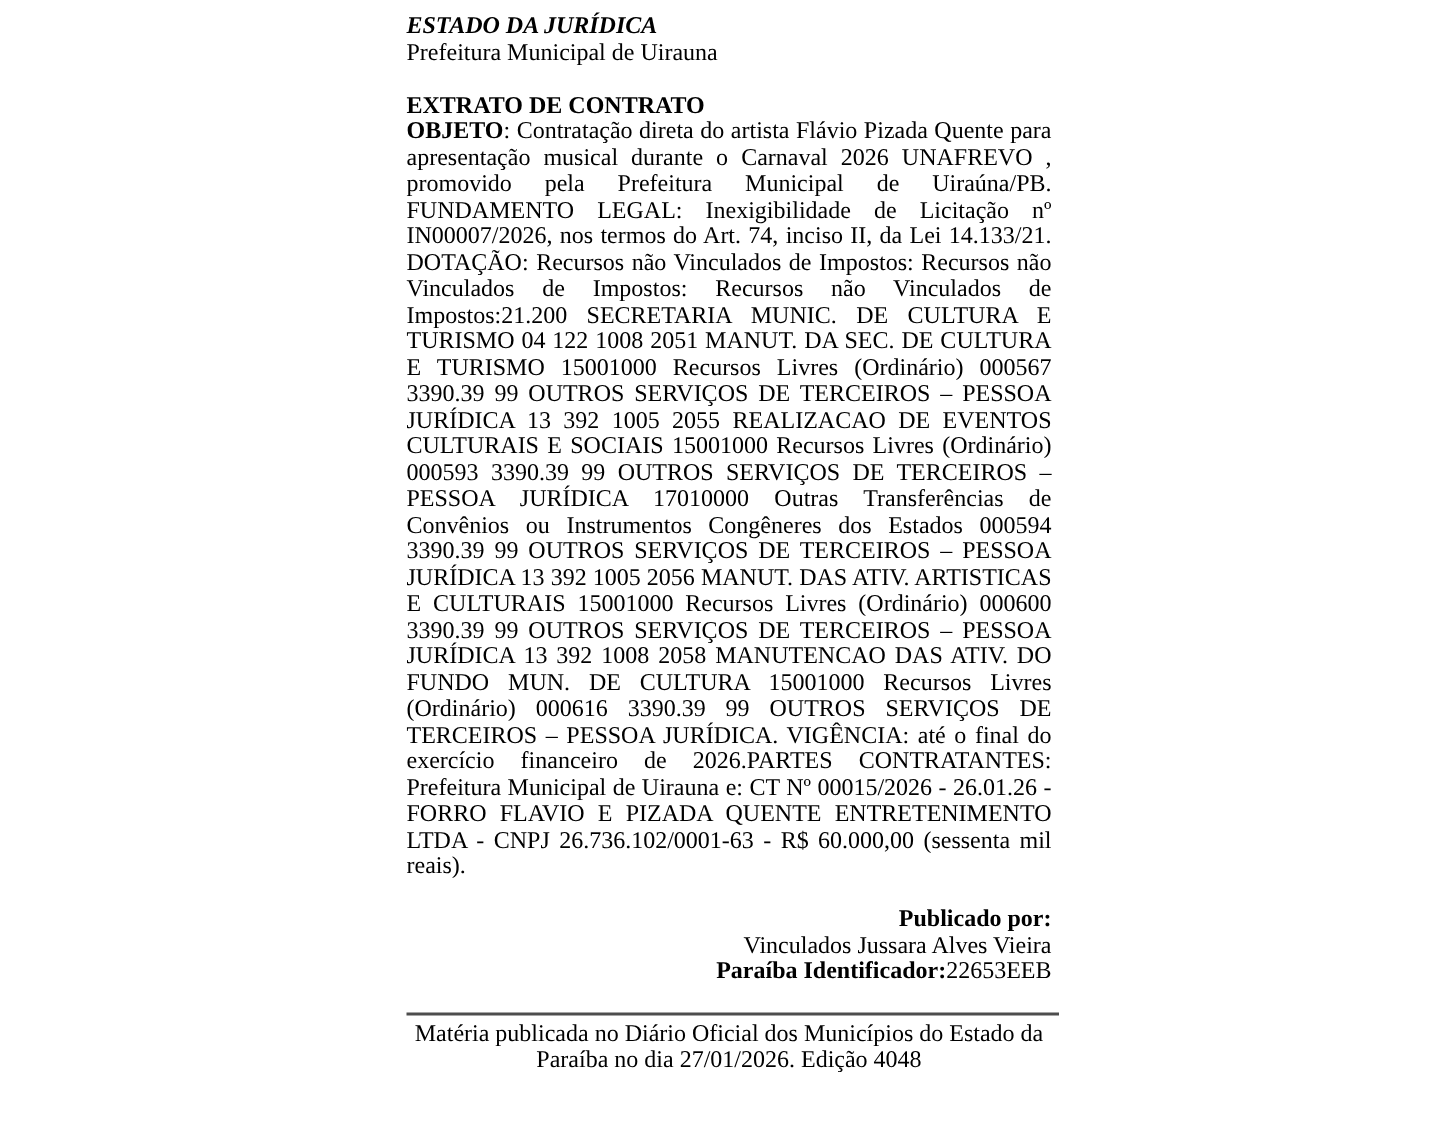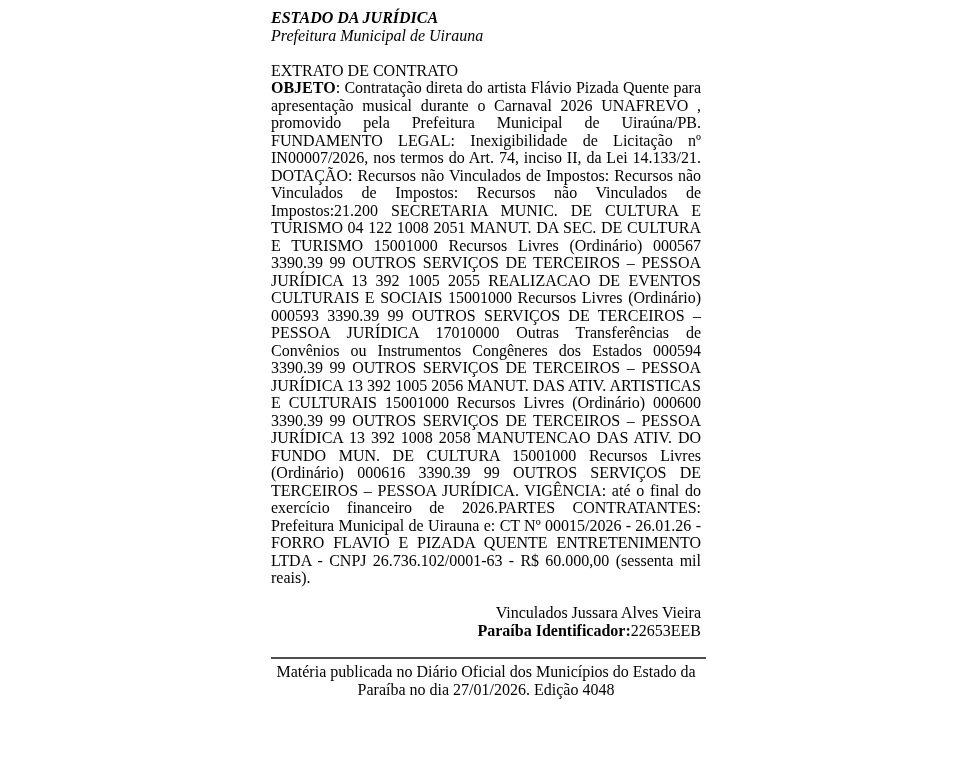--- a/index.html
+++ b/index.html
@@ -22,27 +22,26 @@
     left: 271px;
     top: 9px;
     width: 430px;
   }
   .state-title {
     font-weight: bold;
     font-style: italic;
   }
   .municipality {
     font-weight: normal;
-    font-style: italic;
   }
   .blank-line {
     height: 17.5px;
   }
   .contract-heading {
-    font-weight: normal;
+    font-weight: bold;
   }
   .contract-body {
     margin: 0;
     text-align: justify;
     text-justify: inter-word;
   }
   .contract-body .objeto-label {
     font-weight: bold;
   }
   .publication-block {
@@ -72,20 +71,21 @@
 
   <div class="municipality">Prefeitura Municipal de Uirauna</div>
 
   <div class="blank-line"></div>
 
   <div class="contract-heading">EXTRATO DE CONTRATO</div>
 
   <p class="contract-body"><span class="objeto-label">OBJETO</span><span>: Contratação direta do artista Flávio Pizada Quente para apresentação musical durante o Carnaval 2026 UNAFREVO , promovido pela Prefeitura Municipal de Uiraúna/PB. FUNDAMENTO LEGAL: Inexigibilidade de Licitação nº IN00007/2026, nos termos do Art. 74, inciso II, da Lei 14.133/21. DOTAÇÃO: Recursos não Vinculados de Impostos: Recursos não Vinculados de Impostos: Recursos não Vinculados de Impostos:21.200 SECRETARIA MUNIC. DE CULTURA E TURISMO 04 122 1008 2051 MANUT. DA SEC. DE CULTURA E TURISMO 15001000 Recursos Livres (Ordinário) 000567 3390.39 99 OUTROS SERVIÇOS DE TERCEIROS – PESSOA JURÍDICA 13 392 1005 2055 REALIZACAO DE EVENTOS CULTURAIS E SOCIAIS 15001000 Recursos Livres (Ordinário) 000593 3390.39 99 OUTROS SERVIÇOS DE TERCEIROS – PESSOA JURÍDICA 17010000 Outras Transferências de Convênios ou Instrumentos Congêneres dos Estados 000594 3390.39 99 OUTROS SERVIÇOS DE TERCEIROS – PESSOA JURÍDICA 13 392 1005 2056 MANUT. DAS ATIV. ARTISTICAS E CULTURAIS 15001000 Recursos Livres (Ordinário) 000600 3390.39 99 OUTROS SERVIÇOS DE TERCEIROS – PESSOA JURÍDICA 13 392 1008 2058 MANUTENCAO DAS ATIV. DO FUNDO MUN. DE CULTURA 15001000 Recursos Livres (Ordinário) 000616 3390.39 99 OUTROS SERVIÇOS DE TERCEIROS – PESSOA JURÍDICA. VIGÊNCIA: até o final do exercício financeiro de 2026.PARTES CONTRATANTES: Prefeitura Municipal de Uirauna e: CT Nº 00015/2026 - 26.01.26 - FORRO FLAVIO E PIZADA QUENTE ENTRETENIMENTO LTDA - CNPJ 26.736.102/0001-63 - R$ 60.000,00 (sessenta mil reais).</span></p>
 
   <div class="publication-block">
+    <div class="bold">Publicado por:</div>
     <div>Vinculados Jussara Alves Vieira</div>
     <div><span class="bold">Paraíba Identificador:</span><span>22653EEB</span></div>
   </div>
 
   <hr class="divider">
 
   <div class="publication-note">Matéria publicada no Diário Oficial dos Municípios do Estado da Paraíba no dia 27/01/2026. Edição 4048</div>
 
 </div>
 

